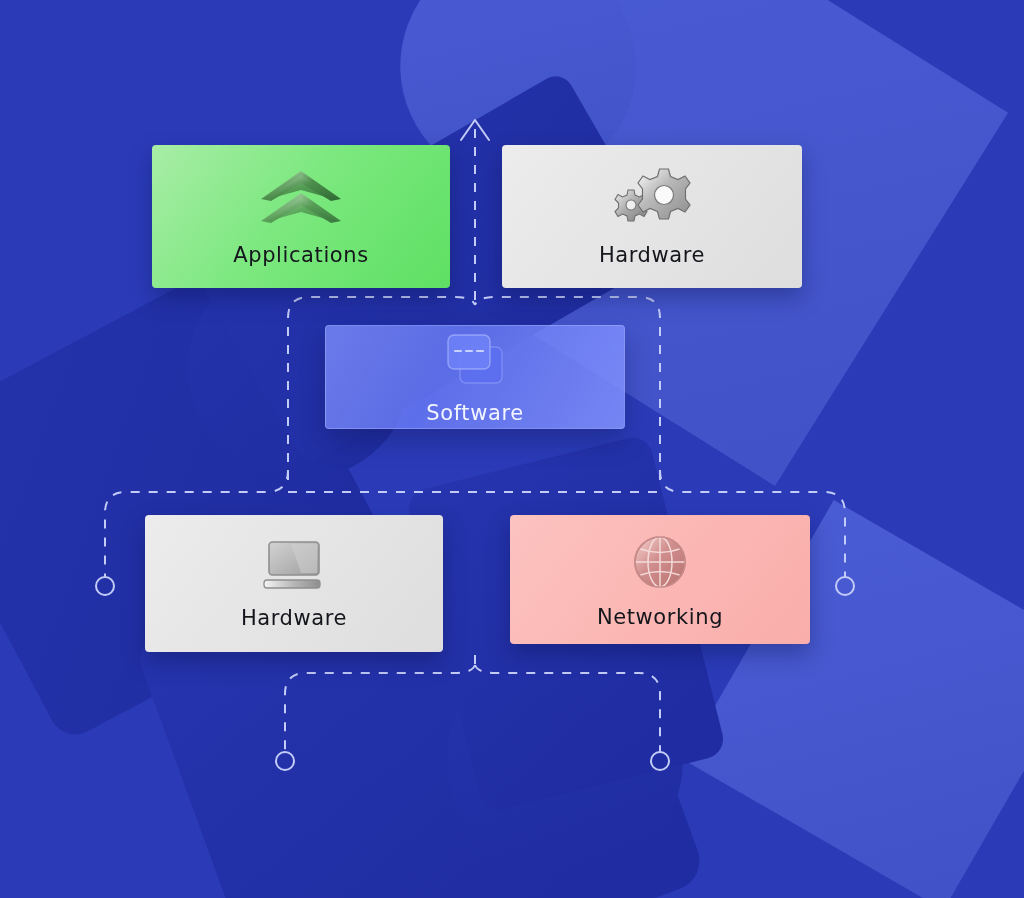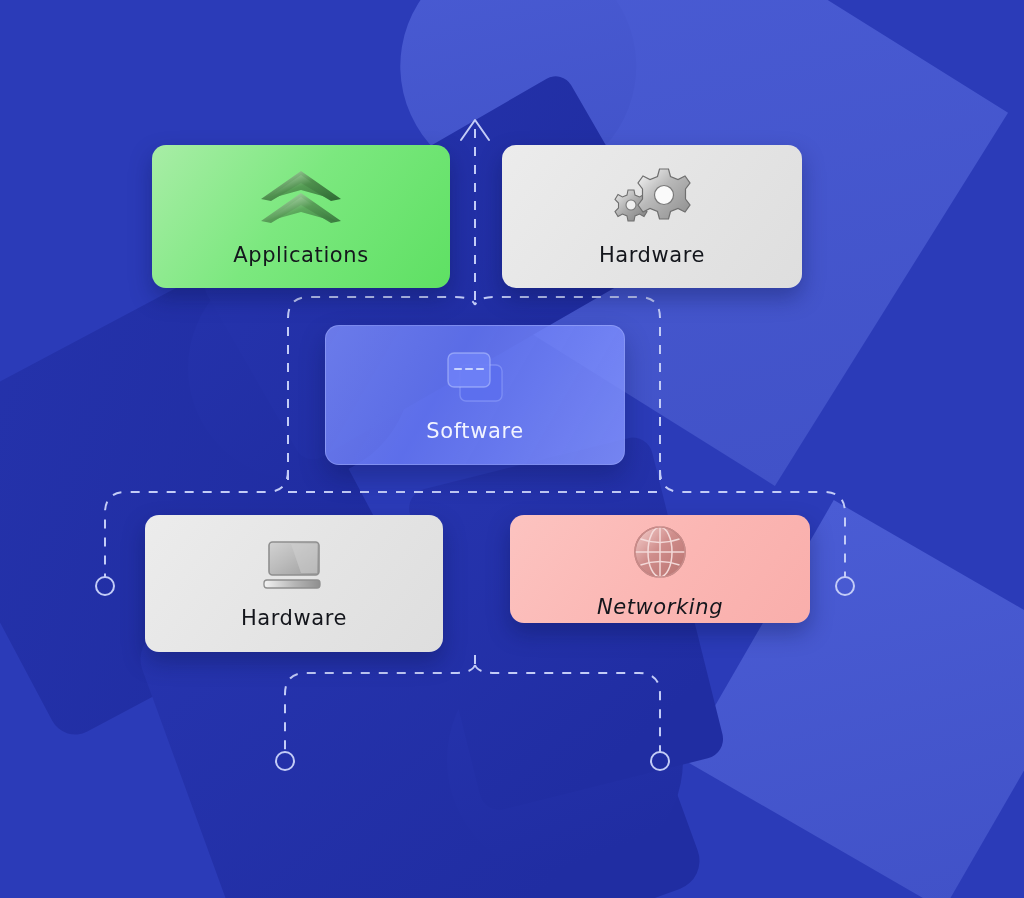--- a/index.html
+++ b/index.html
@@ -11,21 +11,21 @@
 
   
   #bg-layer { position:absolute; inset:0; z-index:0; }
 
   
   #connector-layer { position:absolute; inset:0; z-index:1; }
 
   
   .card {
     position:absolute; z-index:2;
-    border-radius:14px;
+    border-radius:4px;
     display:flex; flex-direction:column;
     align-items:center; justify-content:center;
     box-shadow:0 10px 22px rgba(10,18,70,.34);
   }
   .card-icon { display:flex; align-items:center; justify-content:center; }
   .card-label {
     font-size:21px; letter-spacing:.6px; font-weight:400;
     text-align:center; line-height:1;
   }
   .dark-label  { color:#14161c; }
@@ -33,34 +33,33 @@
 
   #card-applications {
     left:152px; top:145px; width:298px; height:143px;
     background:linear-gradient(128deg,#a8eda6 0%,#7ce87f 46%,#5ee063 100%);
   }
   #card-services {
     left:502px; top:145px; width:300px; height:143px;
     background:linear-gradient(128deg,#ececec 0%,#e4e4e4 55%,#dedede 100%);
   }
   #card-software {
-    left:325px; top:325px; width:300px; height:140px;
+    left:325px; top:325px; width:300px; height:104px;
     background:linear-gradient(120deg,rgba(123,139,248,.82) 0%,rgba(106,124,246,.80) 40%,rgba(130,146,252,.86) 100%);
     border:1px solid rgba(190,200,255,.30);
     box-shadow:0 12px 26px rgba(10,18,70,.30);
     justify-content:center;
   }
   #card-hardware {
     left:145px; top:515px; width:298px; height:137px;
     background:linear-gradient(128deg,#ececec 0%,#e4e4e4 55%,#dedede 100%);
   }
   #card-networking {
-    left:510px; top:515px; width:300px; height:108px;
+    left:510px; top:515px; width:300px; height:129px;
     background:linear-gradient(128deg,#fcc3c0 0%,#fbb6b3 55%,#f9aeab 100%);
-    font-style:italic;
   }
 
   .icon-gap-lg { margin-bottom:16px; }
   .icon-gap-md { margin-bottom:14px; }
 </style>
 </head>
 <body>
 
 <svg id="bg-layer" viewBox="0 0 1024 898" width="1024" height="898">
   <defs>

